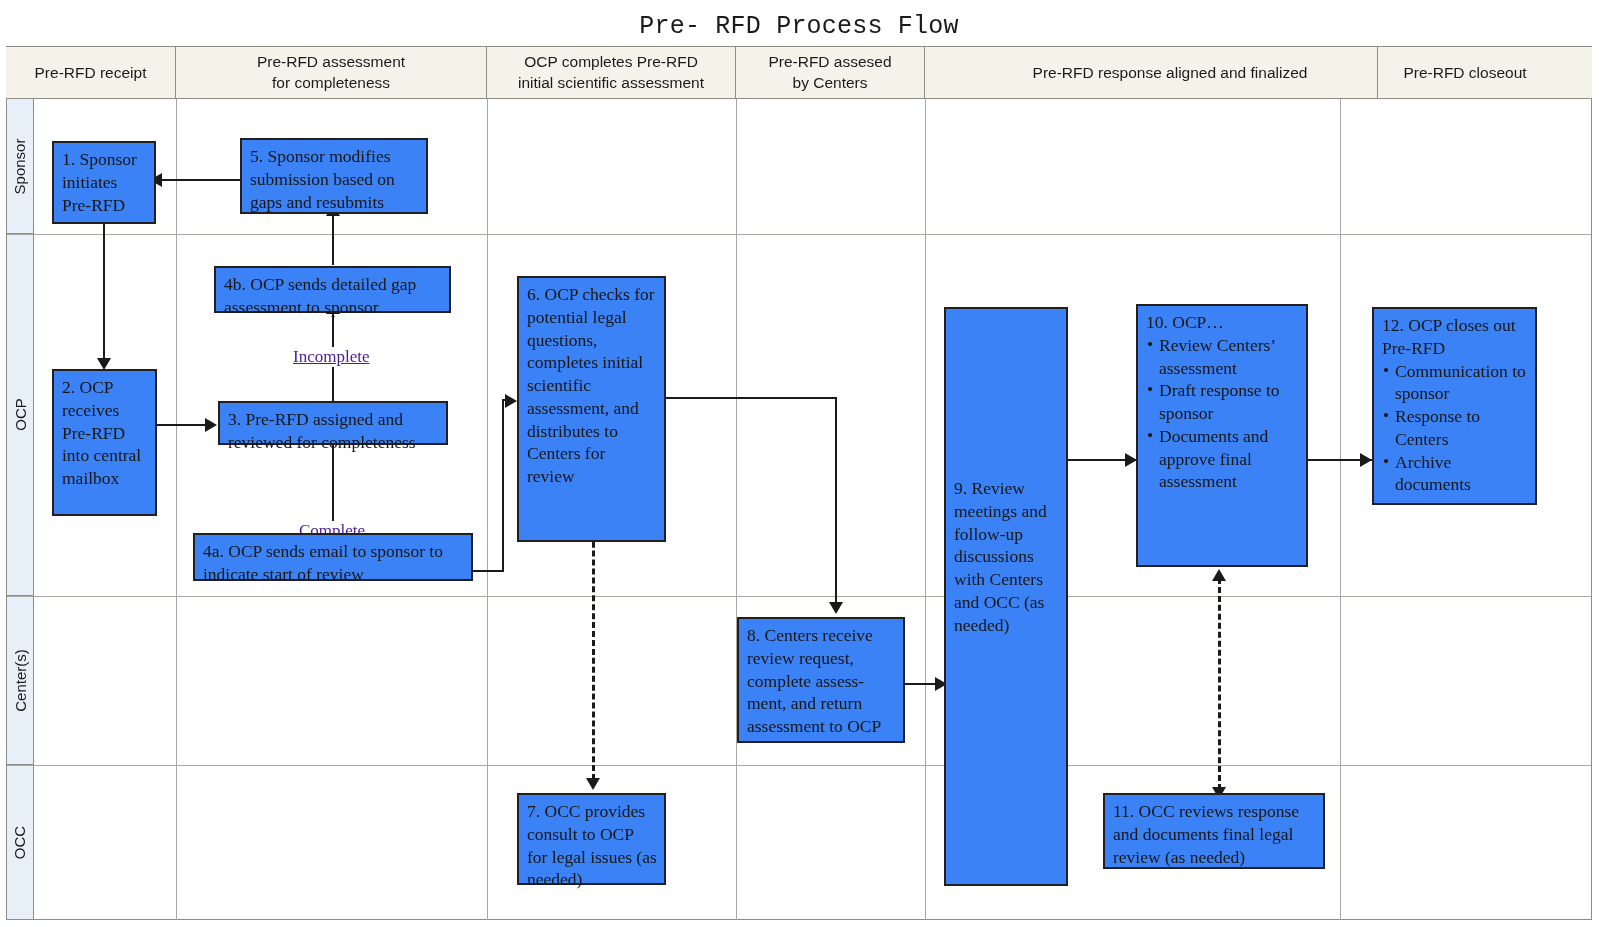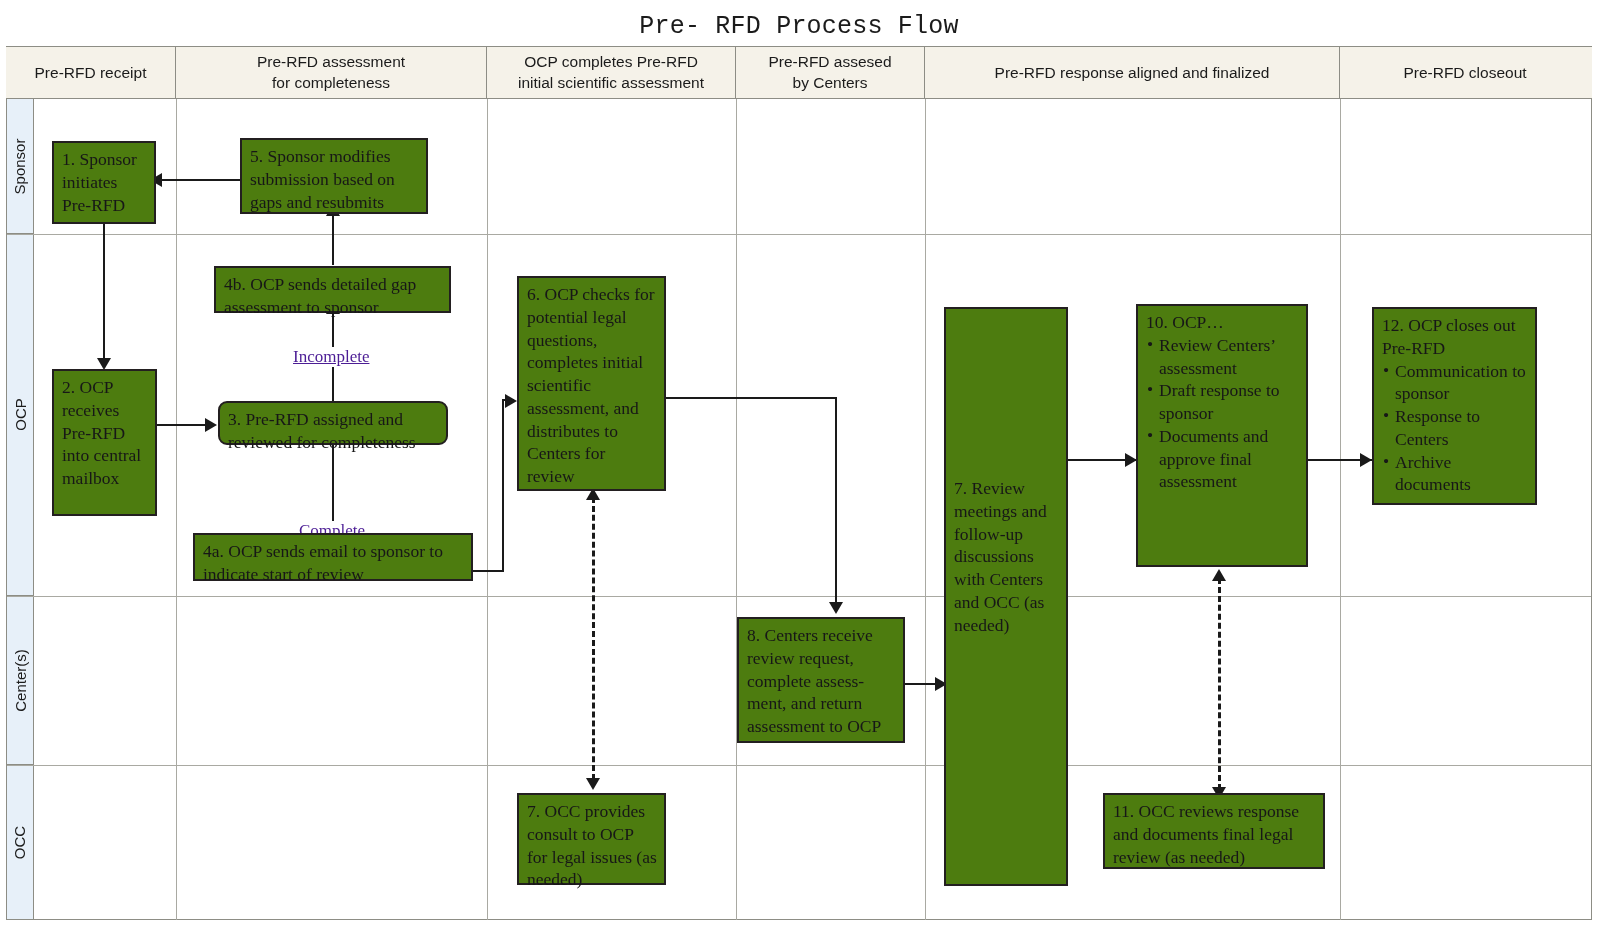--- a/index.html
+++ b/index.html
@@ -112,21 +112,21 @@
     position: absolute;
     top: 99px;
     width: 1px;
     background: #a9a9a2;
   }
 
   
   .pbox {
     position: absolute;
     box-sizing: border-box;
-    background: #4d7c0f;
+    background: #3b82f6;
     border: 2px solid #231f20;
     color: #171717;
     font-family: "Liberation Serif", serif;
     font-size: 17.5px;
     line-height: 1.30;
     padding: 5px 7px 4px 8px;
     z-index: 6;
   }
   .pbox .bullets {
     margin: 0;
@@ -200,21 +200,21 @@
       </div>
     <div class="phase" style="left:170px; width:311px;">
         <span>Pre-RFD assessment<br>for completeness</span>
       </div>
     <div class="phase" style="left:481px; width:249px;">
         <span>OCP  completes Pre-RFD<br>initial scientific assessment</span>
       </div>
     <div class="phase" style="left:730px; width:189px;">
         <span>Pre-RFD assesed<br>by Centers</span>
       </div>
-    <div class="phase" style="left:919px; width:415px;">
+    <div class="phase" style="left:957px; width:415px;">
         <span>Pre-RFD response aligned and finalized</span>
       </div>
     <div class="phase" style="left:1334px;width:250px;">
         <span>Pre-RFD closeout</span>
       </div>
   </div>
 
   <div class="lane-label" style="top:99px;  height:135px;">
       <span>Sponsor</span>
     </div>
@@ -283,30 +283,30 @@
   <div class="dash-v" style="left:1218px; top:578px; height:212px;"></div>
   <div class="arrow up" style="left:1212px; top:569px;"></div>
   <div class="arrow down" style="left:1212px; top:787px;"></div>
 
   <div class="pbox" style="left:52px; top:141px; width:104px; height:83px;">1. Sponsor initiates Pre-RFD</div>
 
   <div class="pbox" style="left:240px; top:138px; width:188px; height:76px;">5. Sponsor modifies submission based on gaps and resubmits</div>
 
   <div class="pbox" style="left:52px; top:369px; width:105px; height:147px;">2. OCP receives Pre-RFD into central mailbox</div>
 
-  <div class="pbox" style="left:218px; top:401px; width:230px; height:44px;border-radius:9px;">3. Pre-RFD assigned and reviewed for completeness</div>
+  <div class="pbox" style="left:218px; top:401px; width:230px; height:44px;">3. Pre-RFD assigned and reviewed for completeness</div>
 
   <div class="pbox" style="left:214px; top:266px; width:237px; height:47px;">4b. OCP sends detailed gap assessment to sponsor</div>
 
   <div class="pbox" style="left:193px; top:533px; width:280px; height:48px;">4a. OCP sends email to sponsor to indicate start of review</div>
 
-  <div class="pbox" style="left:517px; top:276px; width:149px; height:215px;">6. OCP checks for potential legal questions, completes initial scientific assessment, and distributes to Centers for review</div>
+  <div class="pbox" style="left:517px; top:276px; width:149px; height:266px;">6. OCP checks for potential legal questions, completes initial scientific assessment, and distributes to Centers for review</div>
 
   <div class="pbox" style="left:944px; top:307px; width:124px; height:579px;">
-    <div style="position:absolute; left:8px; right:6px; top:168px;">7. Review meetings and follow-up discussions with Centers and OCC (as needed)</div>
+    <div style="position:absolute; left:8px; right:6px; top:168px;">9. Review meetings and follow-up discussions with Centers and OCC (as needed)</div>
   </div>
 
   <div class="pbox" style="left:1136px; top:304px; width:172px; height:263px;">
     <div>10. OCP…</div>
     <ul class="bullets">
       <li>Review Centers’ assessment</li>
       <li>Draft response to sponsor</li>
       <li>Documents and approve final assessment</li>
     </ul>
   </div>

